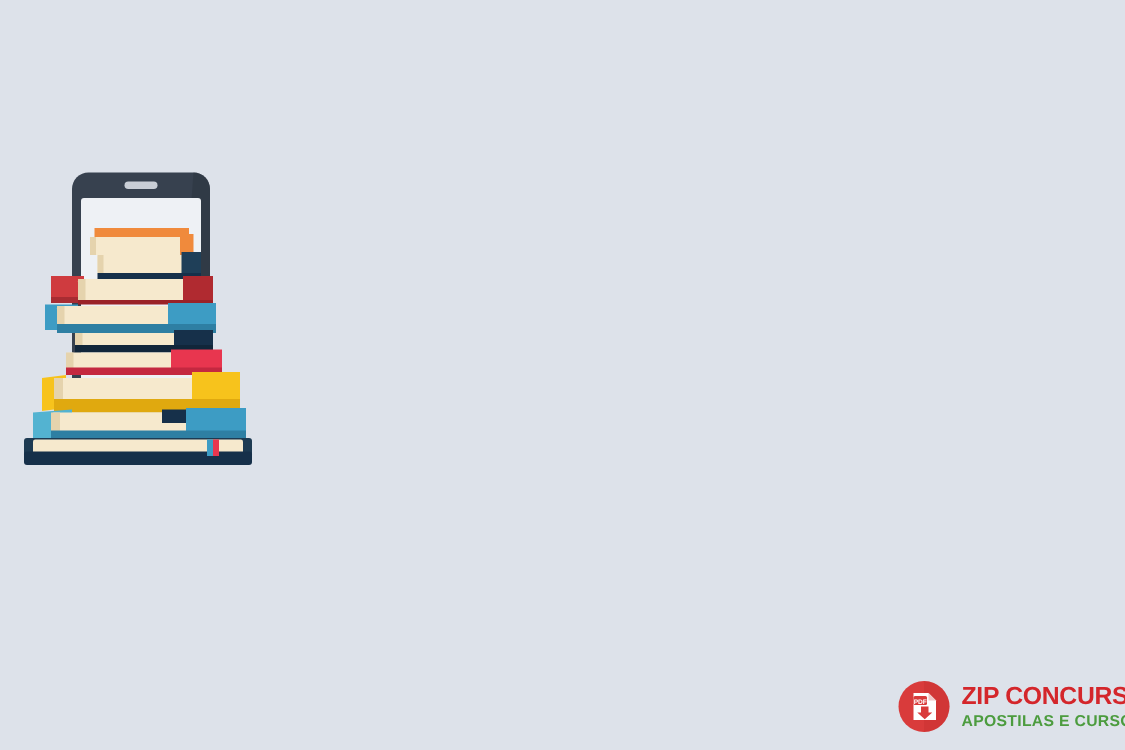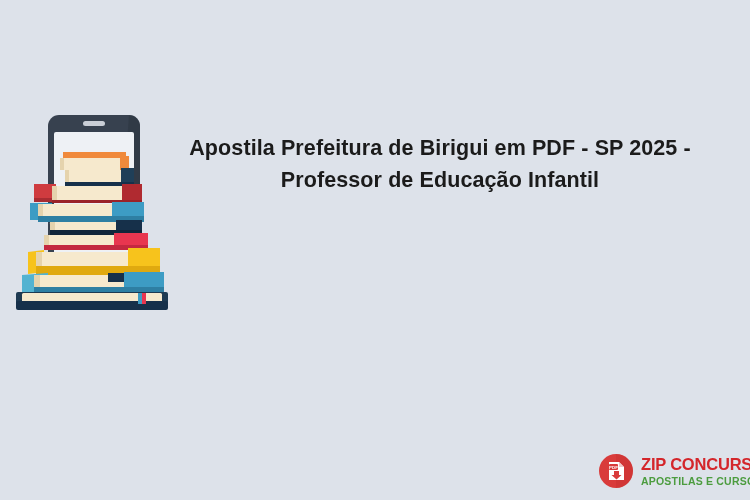--- a/index.html
+++ b/index.html
@@ -159,23 +159,20 @@
       <path d="M100 161 L116 161 L116 170 L100 170 Z" fill="#16304a"></path>
 
       <rect x="8" y="180" width="152" height="16" rx="2" fill="#1d3a52"></rect>
       <rect x="14" y="181" width="140" height="10" rx="1.5" fill="#f6e9cd"></rect>
       <rect x="8" y="189" width="152" height="9" rx="2" fill="#16304a"></rect>
       <rect x="130" y="181" width="4" height="11" fill="#3d9cc4"></rect>
       <rect x="134" y="181" width="4" height="11" fill="#e8364f"></rect>
     </svg>
   </div>
 
-  <div class="title-block">
-    <h1 class="title-text">Apostila Prefeitura de Birigui em PDF - SP 2025 - Professor de Educação Infantil</h1>
-  </div>
 
   <div class="brand">
     <div class="brand-mark">
       <svg viewBox="0 0 36 36" xmlns="http://www.w3.org/2000/svg">
         <circle cx="18" cy="18" r="17" fill="#d93b3b"></circle>
         <path d="M18 1 A17 17 0 0 1 35 18 A17 17 0 0 1 18 35 Z" fill="#c32f2f" opacity="0.35"></path>
         <path d="M11 9 L21 9 L26 14 L26 27 L11 27 Z" fill="#ffffff"></path>
         <path d="M21 9 L26 14 L21 14 Z" fill="#f0c7c7"></path>
         <rect x="11" y="11" width="9" height="6" rx="1" fill="#d93b3b"></rect>
         <text x="15.5" y="16" font-family="Liberation Sans, sans-serif" font-size="4.4" font-weight="bold" fill="#ffffff" text-anchor="middle">PDF</text>

